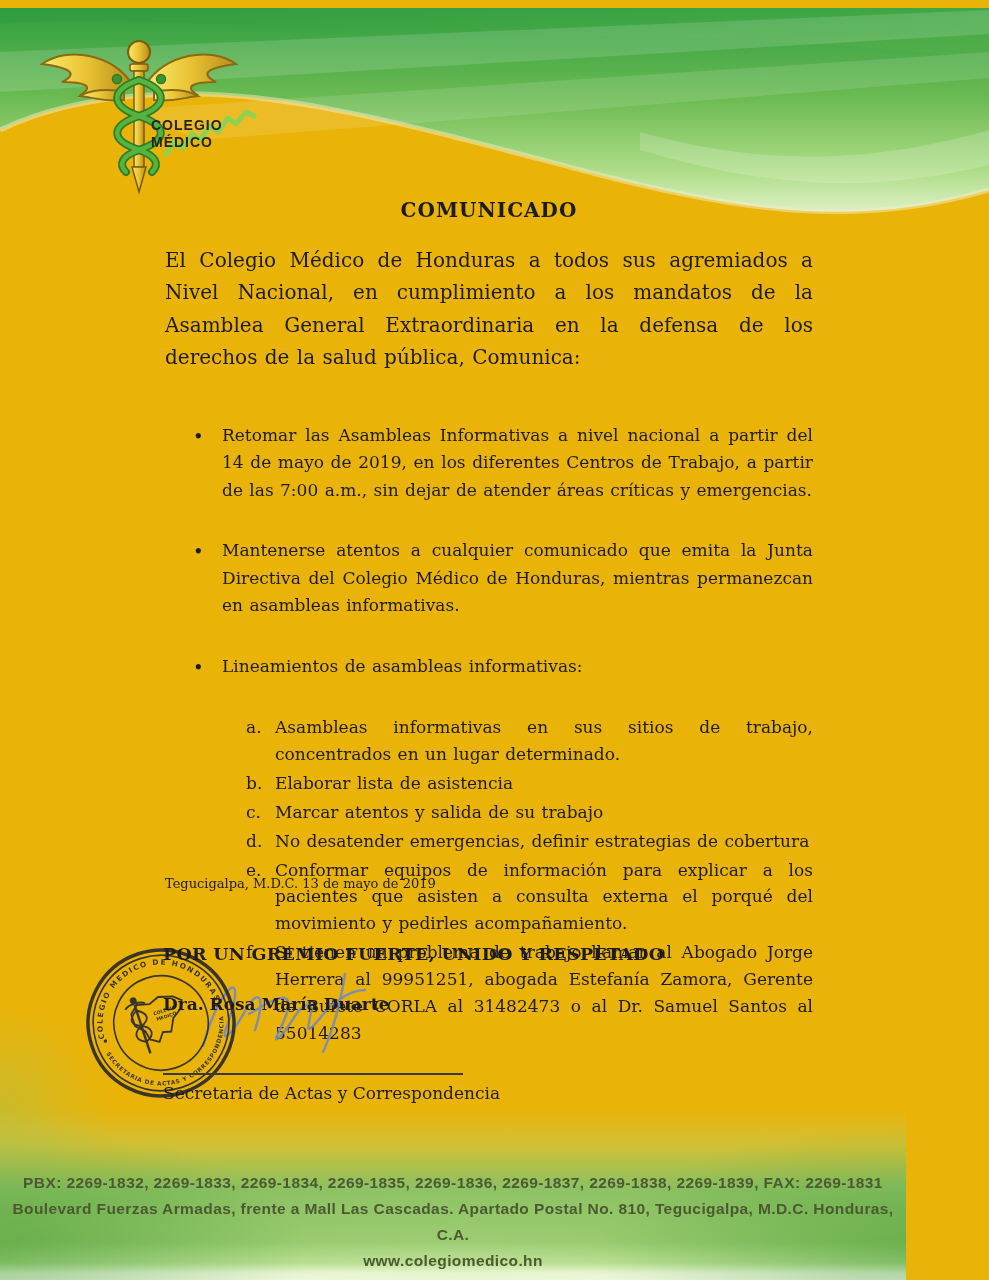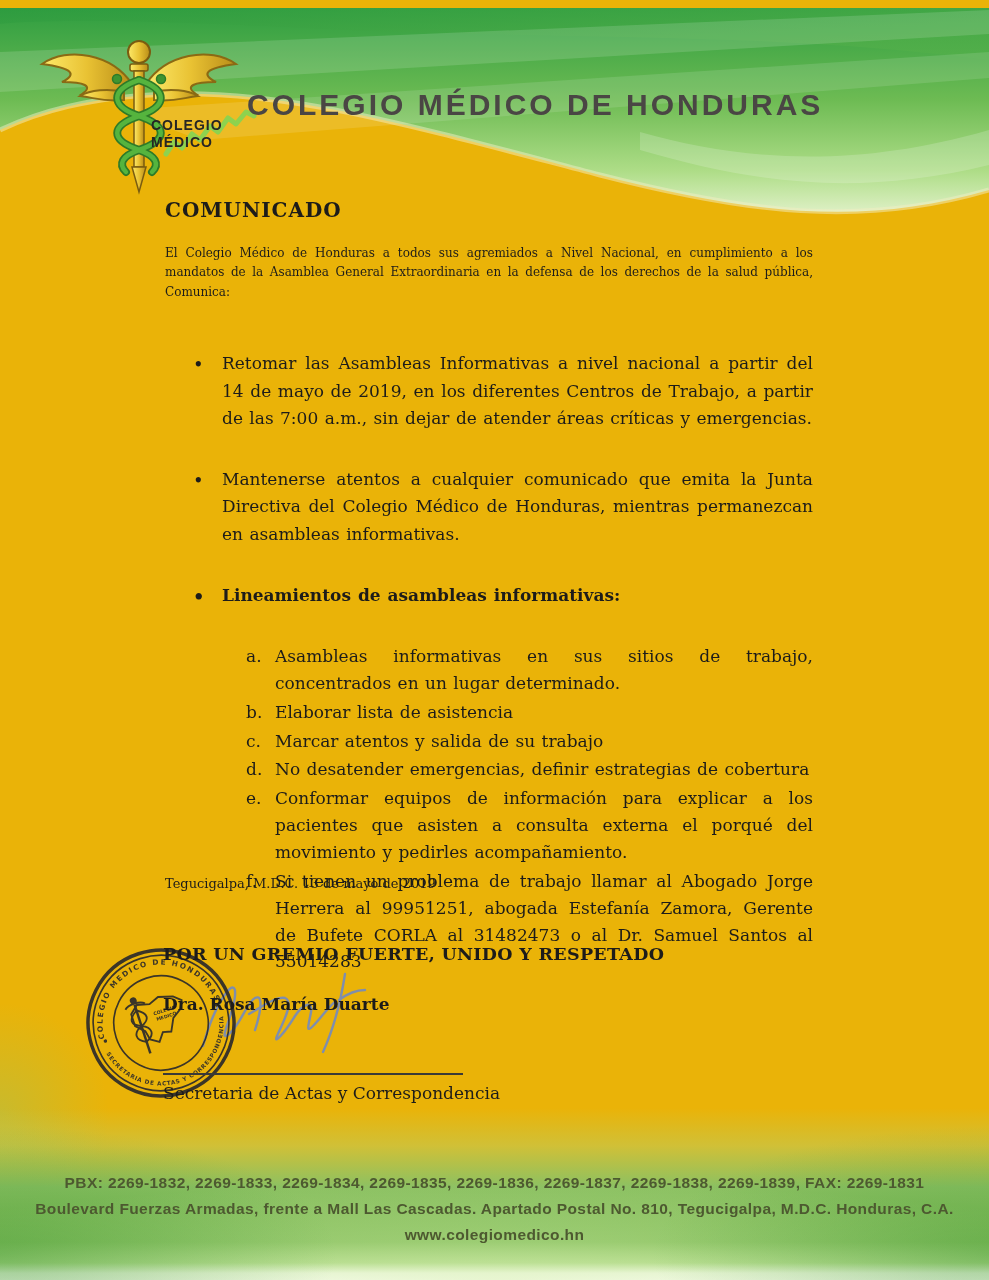--- a/index.html
+++ b/index.html
@@ -18,38 +18,38 @@
   .logo{position:absolute;top:30px;left:20px;width:238px;height:188px;}
   .org-title{
     position:absolute;top:88px;left:247px;
     font-family:"Liberation Sans","DejaVu Sans",sans-serif;
     font-size:30px;font-weight:bold;letter-spacing:3px;
     color:#4a4644;white-space:nowrap;
   }
   
   .content{position:absolute;top:198px;left:165px;width:648px;}
   .doc-title{
-    font-weight:bold;font-size:20px;
+    text-align:center;font-weight:bold;font-size:20px;
     letter-spacing:1px;margin:0 0 22px 0;
   }
   .intro{
-    margin:0;font-size:12px;line-height:1.62;text-align:justify;
+    margin:0;font-size:20px;line-height:1.62;text-align:justify;
     word-spacing:1px;
   }
   ul.bullets{list-style:none;margin:48px 0 0 0;padding:0;}
   ul.bullets>li{
     position:relative;
     padding-left:57px;
     font-size:17px;line-height:1.62;text-align:justify;word-spacing:1px;
     margin-bottom:33px;
   }
   ul.bullets>li::before{
     content:"•";position:absolute;left:28px;top:0;font-size:18px;
   }
-  ul.bullets>li:last-child{margin-bottom:12px;font-weight:bold;}
+  ul.bullets>li:last-child{margin-bottom:12px;}
   ol.lettered{list-style:none;margin:34px 0 0 81px;padding:0;}
   ol.lettered>li{
     display:flex;font-size:17px;line-height:1.58;margin-bottom:2px;
   }
   ol.lettered .ltr{flex:0 0 29px;}
   ol.lettered .txt{flex:1;text-align:justify;word-spacing:1px;}
   
   .dateline{position:absolute;top:876px;left:165px;font-size:13px;}
   .slogan{
     position:absolute;top:944px;left:163px;
@@ -67,21 +67,21 @@
   }
   .signer-title{position:absolute;top:1083px;left:163px;font-size:17px;z-index:3;}
   
   .left-glow{
     position:absolute;left:0;top:930px;width:260px;height:260px;
     background:radial-gradient(60% 60% at 0% 70%,rgba(140,200,110,.35),rgba(140,200,110,0) 70%);
     pointer-events:none;
   }
   
   .footer{
-    position:absolute;left:0;bottom:0;width:989px;height:172px;
+    position:absolute;left:0;bottom:0;width:906px;height:172px;
     background:
       radial-gradient(55% 120% at 0% 85%,rgba(60,150,50,.45),rgba(60,150,50,0) 62%),
       radial-gradient(55% 120% at 100% 85%,rgba(60,150,50,.40),rgba(60,150,50,0) 62%),
       radial-gradient(120% 95% at 50% 100%,rgba(215,240,175,.55),rgba(215,240,175,0) 60%),
       linear-gradient(to bottom,
         rgba(255,255,255,0) 0%,
         rgba(170,212,125,.40) 22%,
         #8cc162 46%,
         #7fbb55 78%,
         #a6d37e 90%,
@@ -153,21 +153,20 @@
       <circle cx="97" cy="49" r="4.5" fill="#3f9430" stroke="#2e7a28" stroke-width="1.5"></circle>
       <circle cx="141" cy="49" r="4.5" fill="#3f9430" stroke="#2e7a28" stroke-width="1.5"></circle>
     </g>
 
     <polyline points="146,124 154,112 162,118 172,104 180,110 190,96 198,102 208,88 216,94 226,82 234,86" fill="none" stroke="#8ed24e" stroke-width="5" stroke-linejoin="round" stroke-linecap="round"></polyline>
 
     <text x="131" y="100" font-family="Liberation Sans, DejaVu Sans, sans-serif" font-size="14" font-weight="bold" fill="#262524" letter-spacing="1">COLEGIO</text>
     <text x="131" y="117" font-family="Liberation Sans, DejaVu Sans, sans-serif" font-size="14" font-weight="bold" fill="#262524" letter-spacing="1">MÉDICO</text>
   </svg>
 
-  <div class="org-title">COLEGIO MÉDICO DE HONDURAS</div>
 
   <div class="content">
     <h1 class="doc-title">COMUNICADO</h1>
 
     <p class="intro">El Colegio Médico de Honduras a todos sus agremiados a Nivel Nacional, en cumplimiento a los mandatos de la Asamblea General Extraordinaria en la defensa de los derechos de la salud pública, Comunica:</p>
 
     <ul class="bullets">
       <li>
         <span>Retomar las Asambleas Informativas a nivel nacional a partir del 14 de mayo de 2019, en los diferentes Centros de Trabajo, a partir de las 7:00 a.m., sin dejar de atender áreas críticas y emergencias.</span>
       </li>

